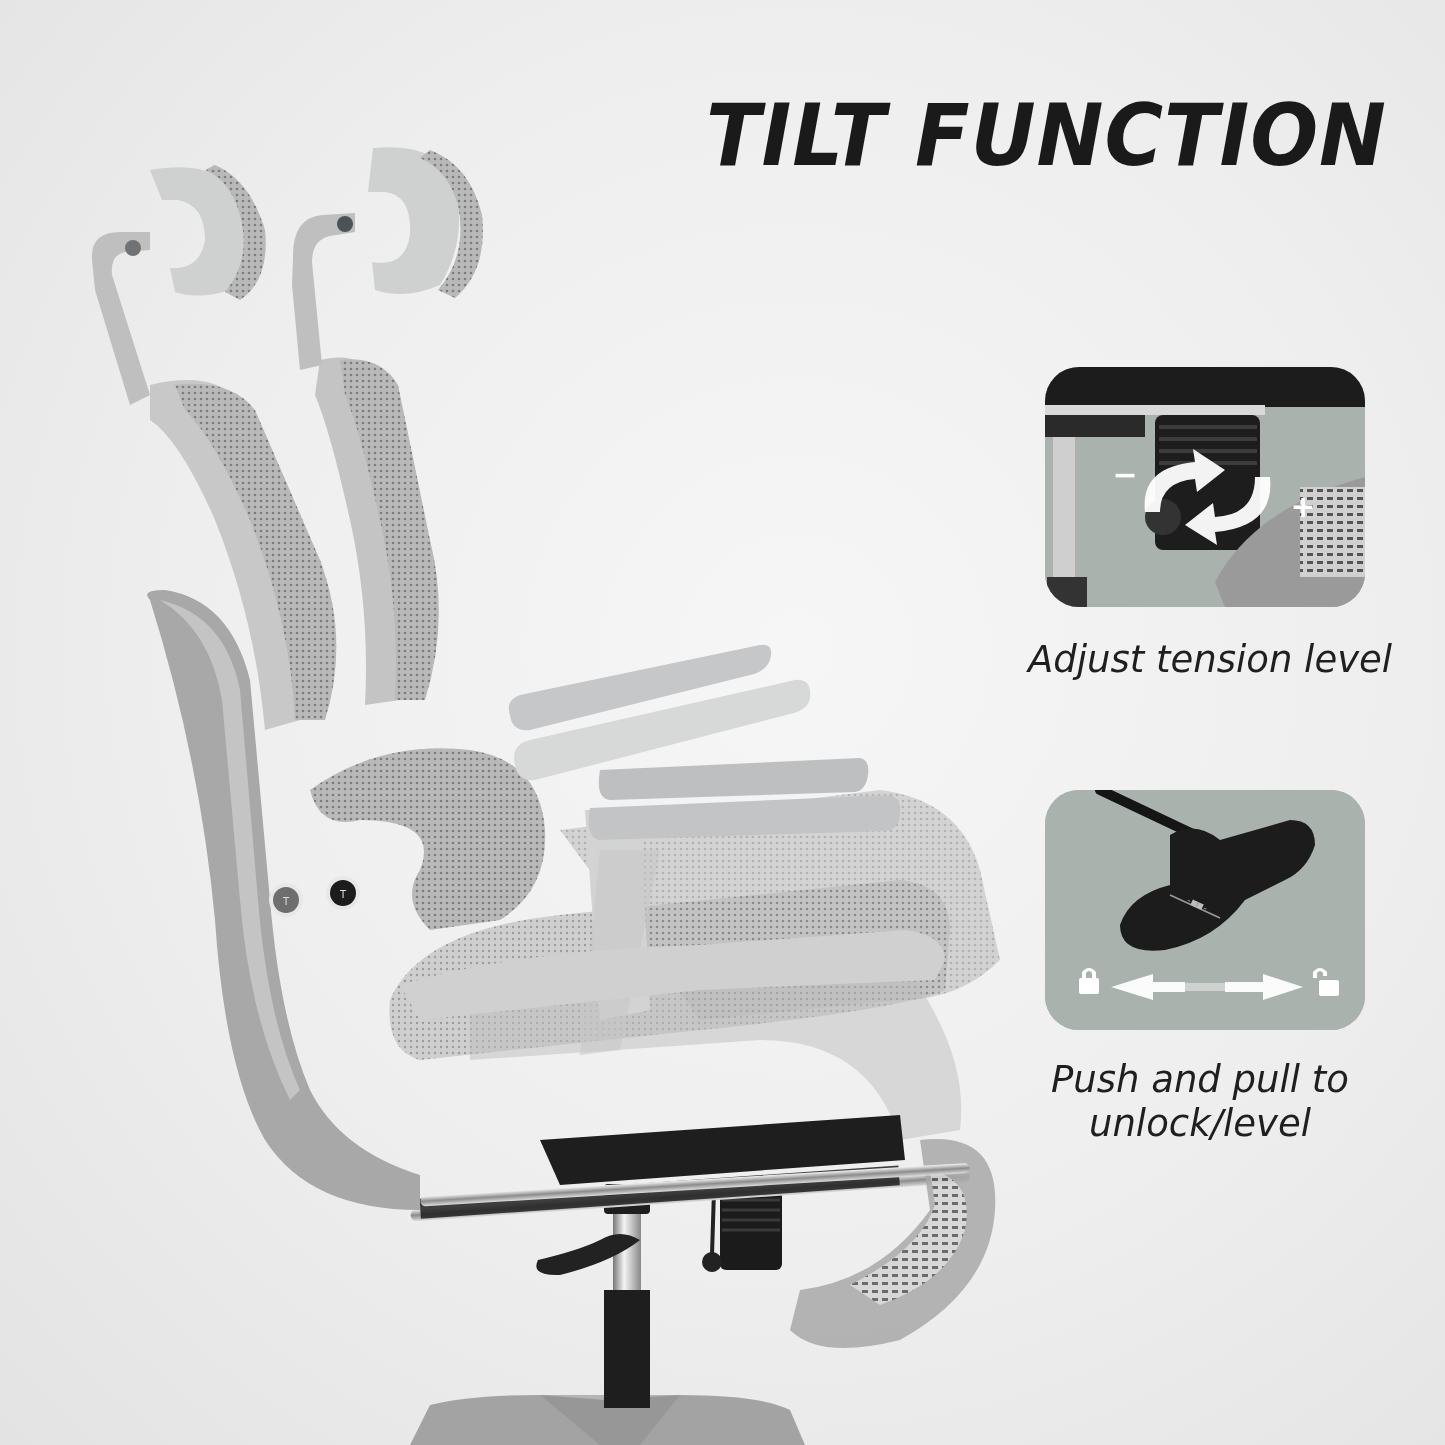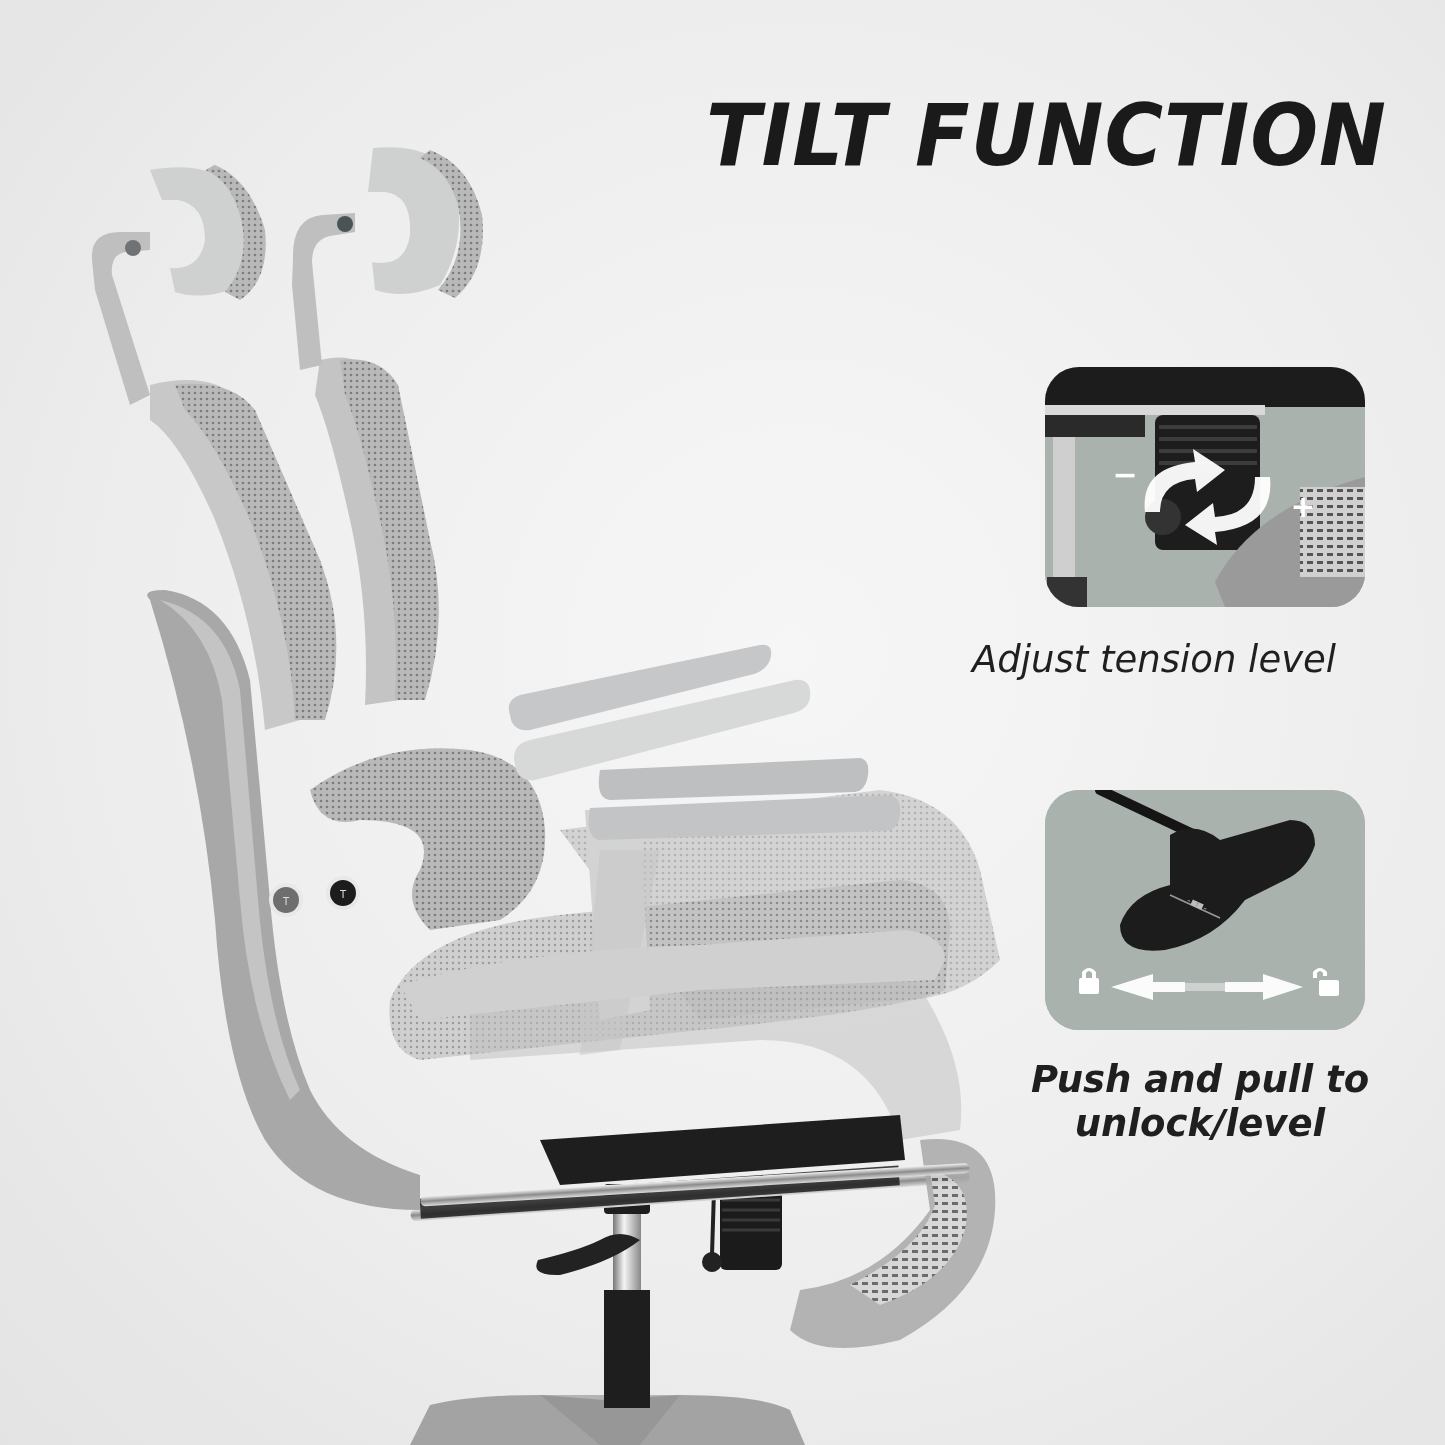--- a/index.html
+++ b/index.html
@@ -20,22 +20,22 @@
     position:absolute; width:320px; height:240px; border-radius:34px; overflow:hidden;
     background:#a9b2ad;
   }
   .panel svg { position:absolute; left:0; top:0; }
   #panel-tension { left:1045px; top:367px; }
   #panel-lock { left:1045px; top:790px; }
   .caption {
     position:absolute; font-family:"DejaVu Sans", "Liberation Sans", sans-serif;
     font-style:italic; color:#1f1f1f; font-size:37px; text-align:center; line-height:1.2;
   }
-  #caption-tension { left:954px; top:638px; width:400px; }
-  #caption-lock { left:1010px; top:1058px; width:380px;font-weight:bold; }
+  #caption-tension { left:1010px; top:638px; width:400px; }
+  #caption-lock { left:1010px; top:1058px; width:380px; }
 </style>
 </head>
 <body>
 
 <div class="title">TILT FUNCTION</div>
 
 <svg class="chair" viewBox="0 0 1445 1445" xmlns="http://www.w3.org/2000/svg">
   <defs>
     <pattern id="mesh" width="6" height="6" patternUnits="userSpaceOnUse">
       <rect width="6" height="6" fill="#b9b9b9"></rect>

